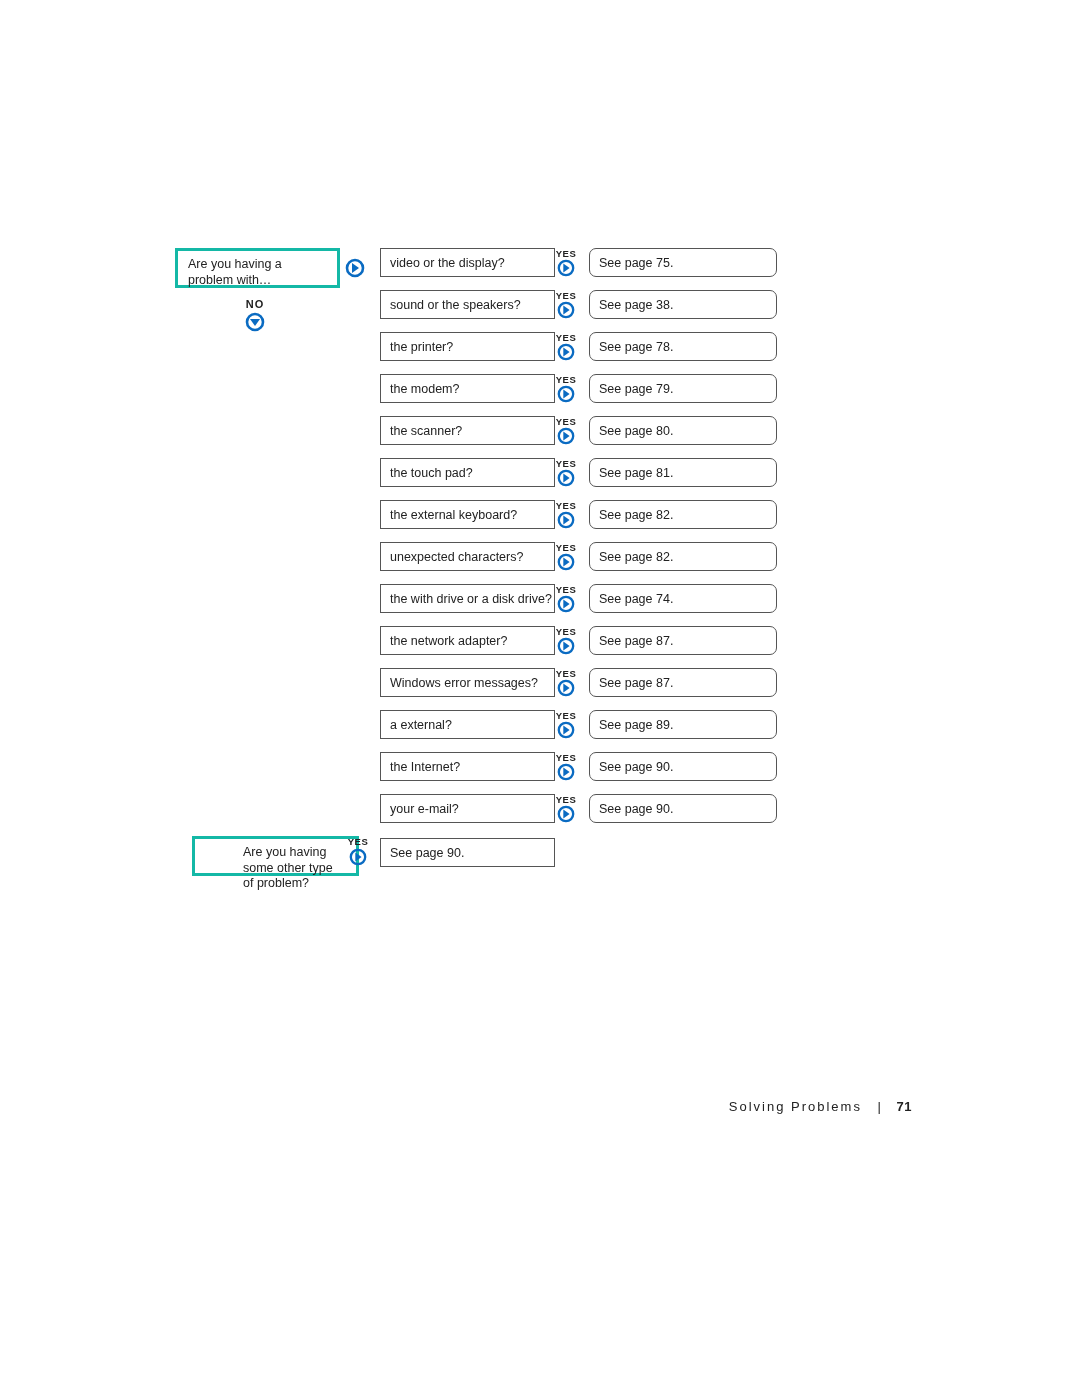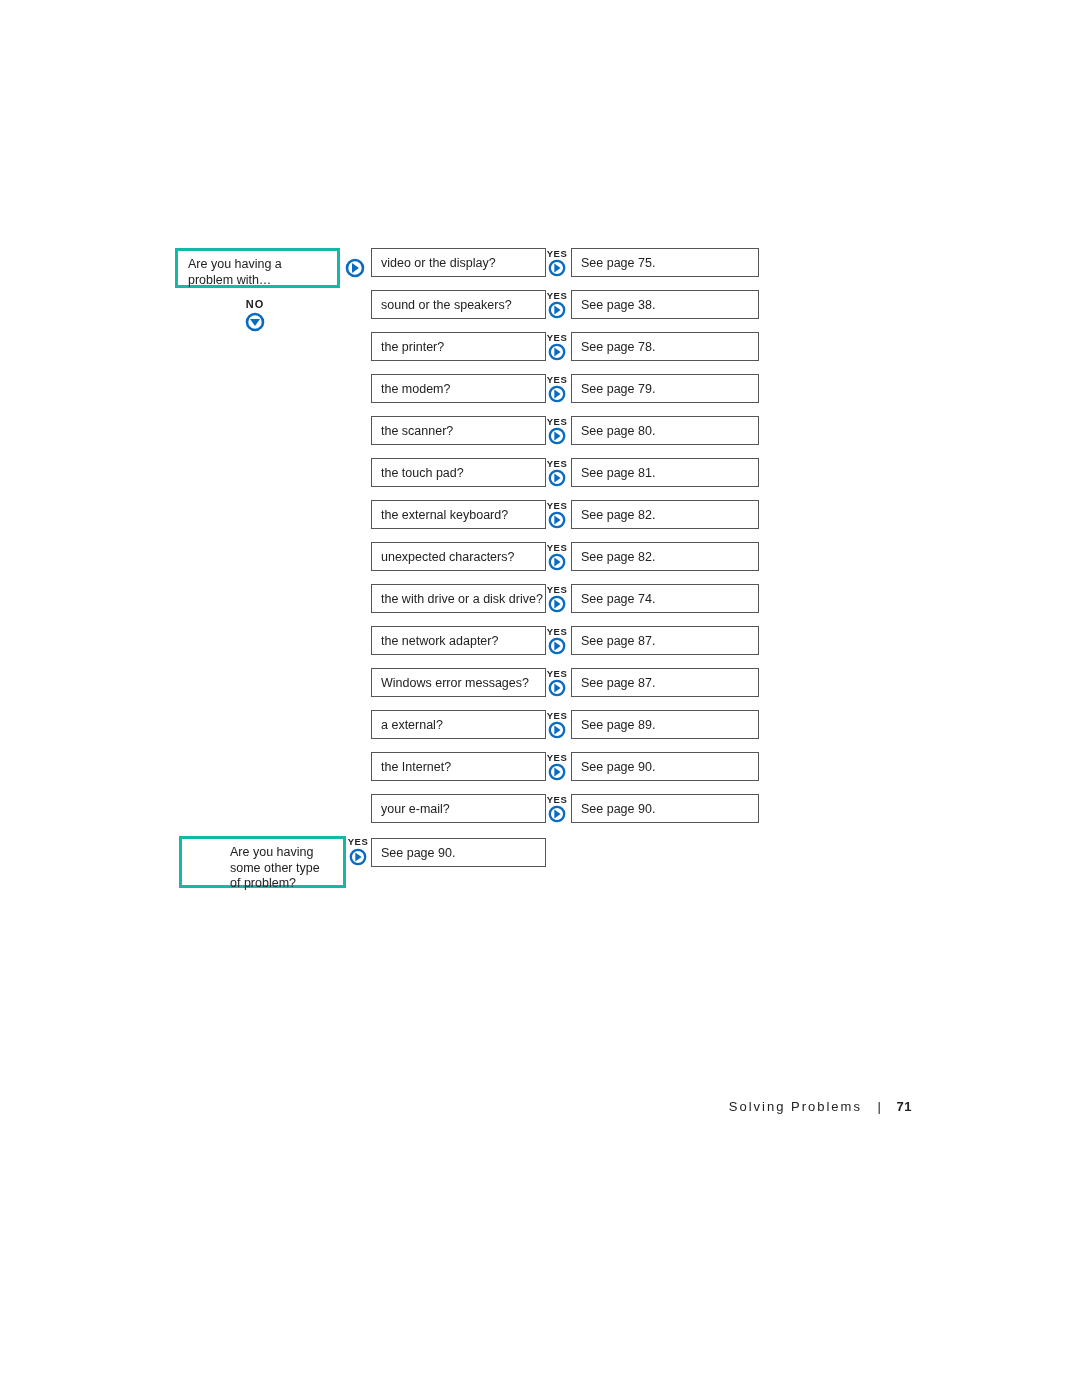--- a/index.html
+++ b/index.html
@@ -63,23 +63,24 @@
   .midbox, .rightbox {
     border: 1px solid #555;
     box-sizing: border-box;
     font-size: 12.5px;
     line-height: 1.15;
     padding: 7px 9px;
     background: #fff;
     height: 29px;
     overflow: hidden;
     white-space: nowrap;
+    margin-left: 9px;
   }
   .midbox  { width: 175px; }
-  .rightbox{ width: 188px; }
+  .rightbox{ width: 188px; border-radius: 7px; }
   .yes-group {
     width: 22px;
     margin: 0 3px 0 0;
     text-align: center;
   }
   .yes-label {
     font-size: 9.5px;
     font-weight: bold;
     letter-spacing: 0.5px;
     color: #222;
@@ -87,21 +88,21 @@
     margin-bottom: 1px;
   }
   .yes-group svg { display: block; margin: 0 auto; }
   
   .q1-arrow {
     position: absolute;
     left: 170px;
     top: 10px;
   }
   
-  .qbox.q2 { left: 4px; top: 588px; width: 167px; height: 52px; padding-left: 48px; }
+  .qbox.q2 { left: 17px; top: 588px; width: 167px; height: 40px; padding-left: 48px; }
   .q2-yes {
     position: absolute;
     left: 172px;
     top: 589px;
     width: 22px;
     text-align: center;
   }
   .q2-yes .yes-label { font-size: 9.5px; font-weight: bold; line-height:1; margin-bottom:1px;}
   .q2-ans {
     position: absolute;

